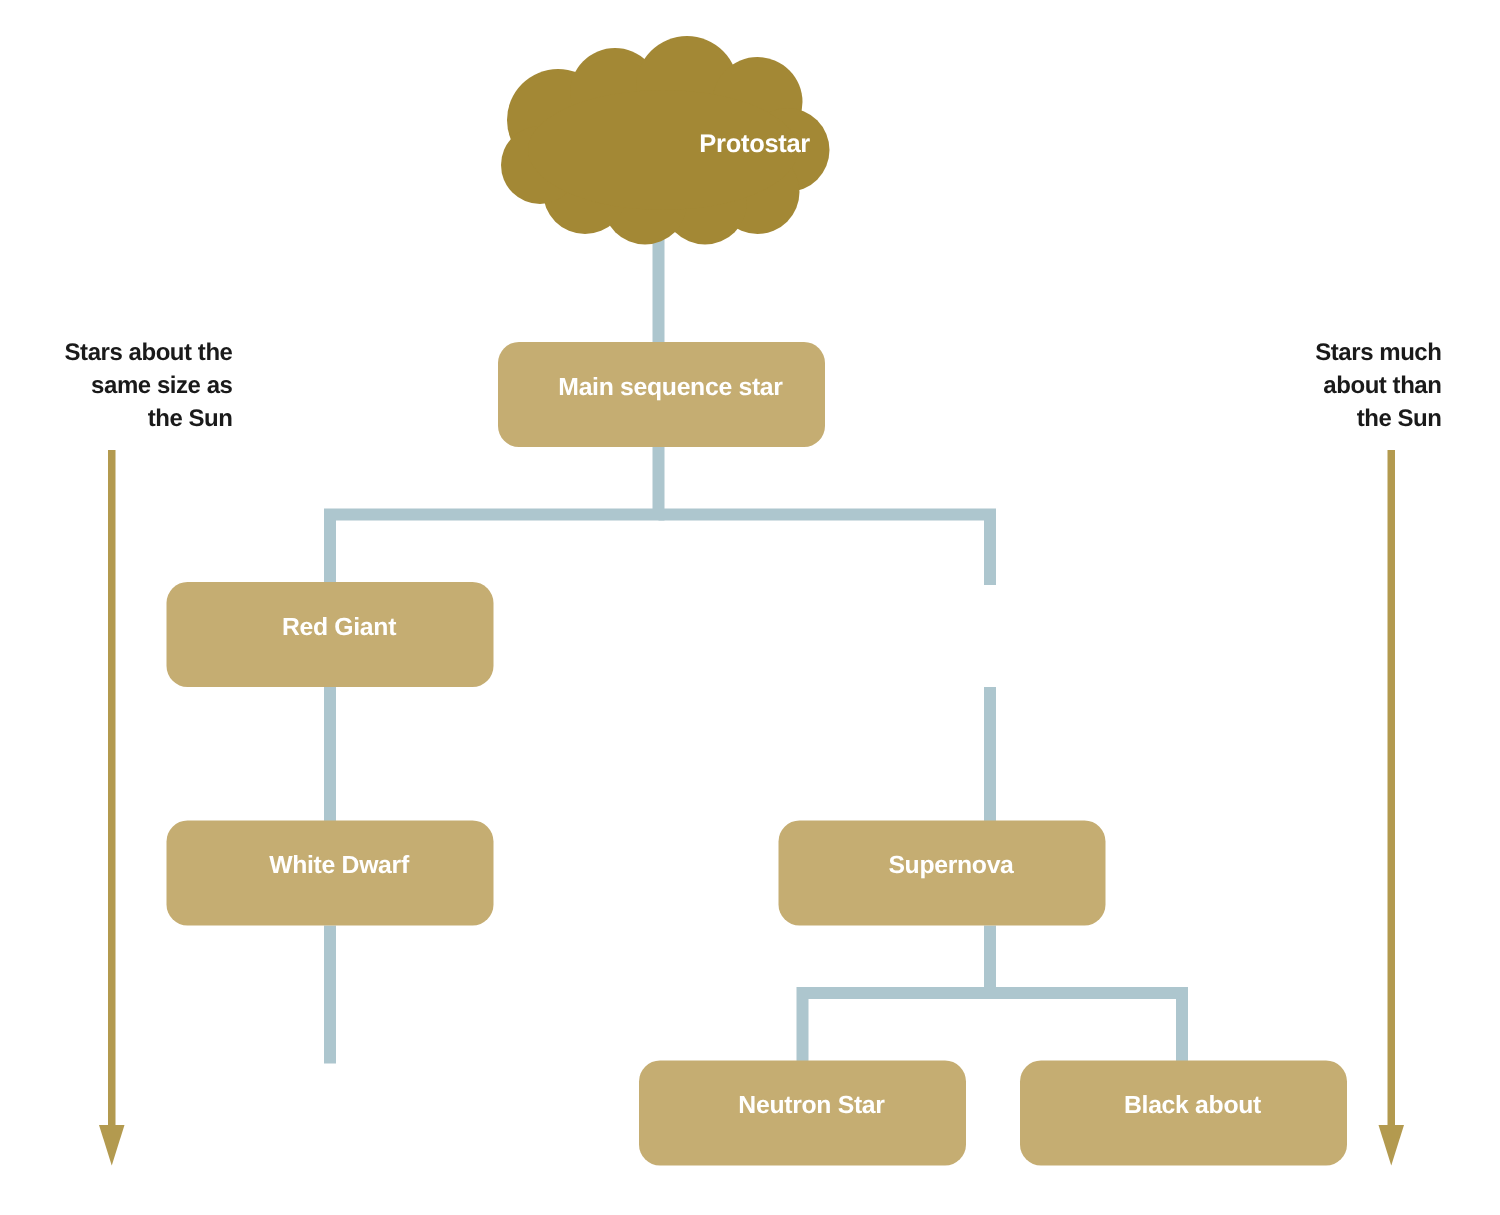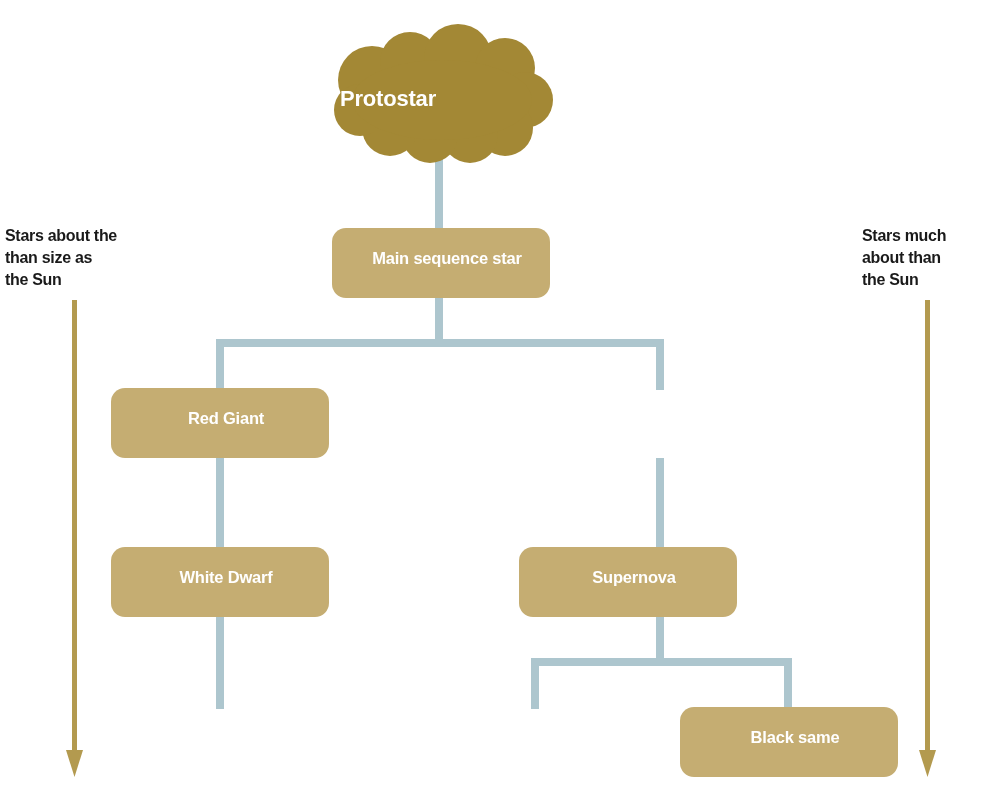--- a/index.html
+++ b/index.html
@@ -7,25 +7,25 @@
          font-family: "Liberation Sans", sans-serif; }
   #diagram { position: absolute; left: 0; top: 0; width: 1000px; height: 810px; }
   .node {
     position: absolute; width: 218px; height: 70px;
     background: #c5ad72; border-radius: 14px;
     color: #ffffff; font-weight: bold; font-size: 16.5px;
     display: flex; align-items: flex-start; justify-content: center;
     padding-top: 21px; box-sizing: border-box; letter-spacing: -0.2px; padding-left: 12px;
   }
   .cloud-label {
-    position: absolute; left: 340px; top: 86px; width: 200px; text-align: left;
-    color: #ffffff; font-weight: bold; font-size: 22px; letter-spacing: -0.2px;
+    position: absolute; left: 340px; top: 86px; width: 200px; text-align: right;
+    color: #ffffff; font-weight: bold; font-size: 17px; letter-spacing: -0.2px;
   }
   .side-label {
-    position: absolute; text-align: left; color: #1a1a1a;
+    position: absolute; text-align: right; color: #1a1a1a;
     font-weight: bold; font-size: 16px; line-height: 22px; letter-spacing: -0.3px;
   }
 </style>
 </head>
 <body>
 
 <div id="diagram">
   <svg width="1000" height="810" style="position:absolute;left:0;top:0">
     <g fill="none" stroke="#adc6ce" stroke-width="8">
       <line x1="439" y1="140" x2="439" y2="230"></line>
@@ -59,25 +59,26 @@
       <polygon points="919,750 936,750 927.5,777"></polygon>
     </g>
   </svg>
 
   <div class="cloud-label">Protostar</div>
 
   <div class="node" style="left:332px;top:228px">Main sequence star</div>
   <div class="node" style="left:111px;top:547px">White Dwarf</div>
   <div class="node" style="left:111px;top:388px">Red Giant</div>
   <div class="node" style="left:519px;top:547px">Supernova</div>
-  <div class="node" style="left:680px;top:707px">Black same</div>
+  <div class="node" style="left:426px;top:707px">Neutron Star</div>
+  <div class="node" style="left:680px;top:707px">Black about</div>
 
   <div class="side-label" style="left:5px;top:225px;width:150px">
     <div>Stars about the</div>
-    <div>than size as</div>
+    <div>same size as</div>
     <div>the Sun</div>
   </div>
-  <div class="side-label" style="left:862px;top:225px;width:130px">
+  <div class="side-label" style="left:831px;top:225px;width:130px">
     <div>Stars much</div>
     <div>about than</div>
     <div>the Sun</div>
   </div>
 </div>
 
 </body></html>

